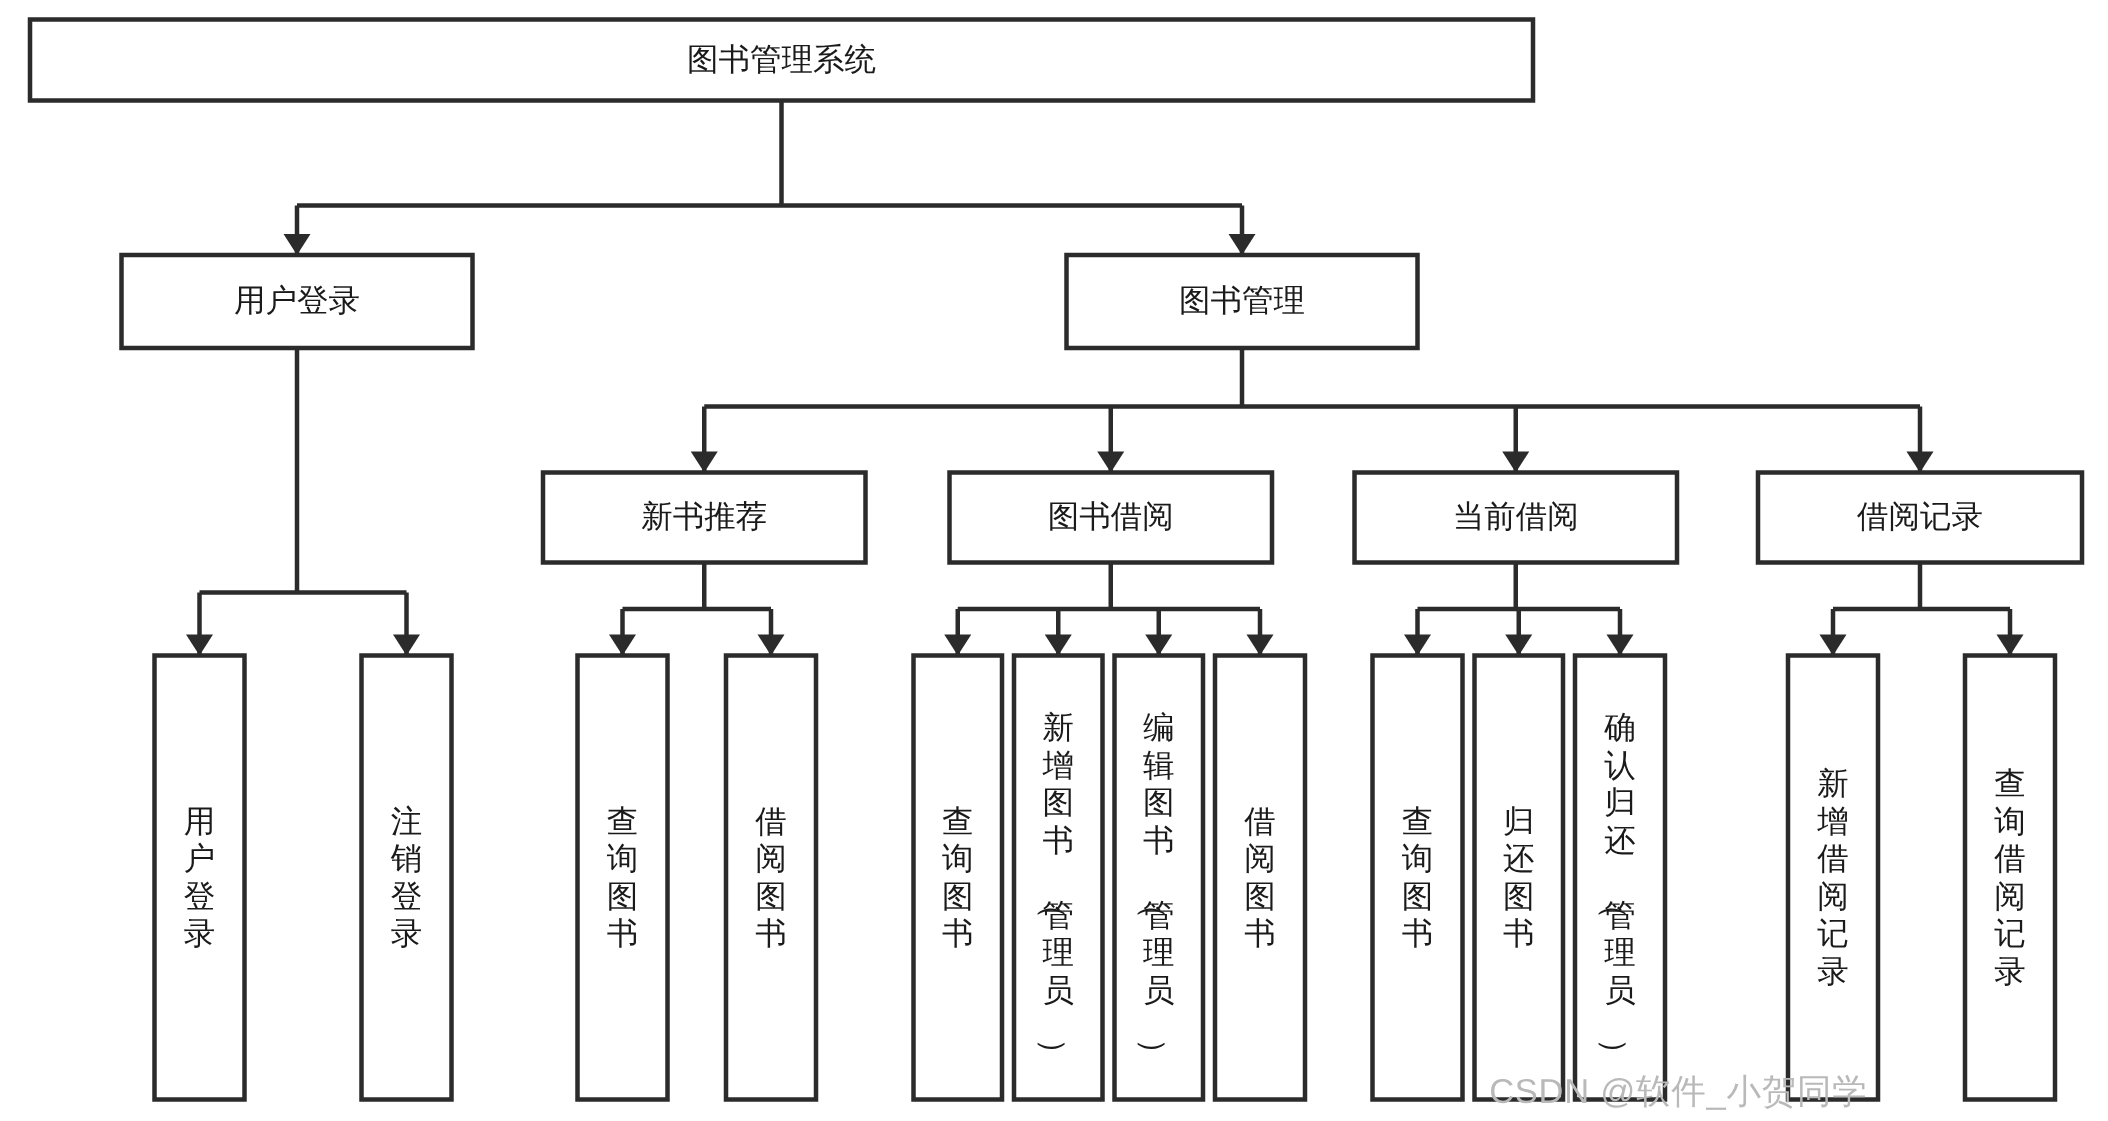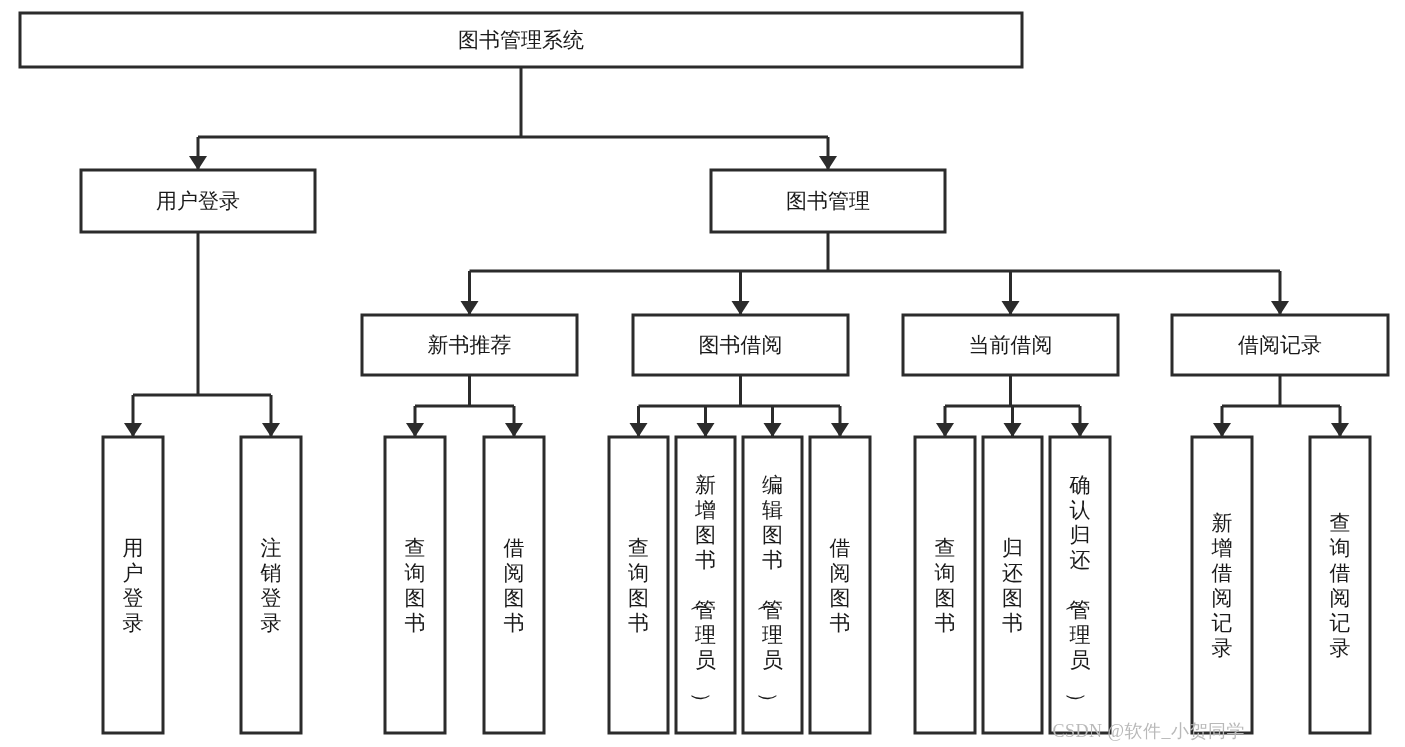--- a/index.html
+++ b/index.html
@@ -52,22 +52,22 @@
   .node-label-v {
     font-family: "Liberation Sans", "DejaVu Sans", sans-serif;
     font-size: 21px;
     fill: #1a1a1a;
     text-anchor: middle;
   }
   .watermark {
     position: absolute;
     right: 12px;
     bottom: 4px;
-    font-family: Liberation Serif, serif;
-    font-size: 18px;
+    font-family: Liberation Sans, sans-serif;
+    font-size: 23px;
     color: #b9b9b9;
     white-space: nowrap;
     letter-spacing: 0.5px;
     user-select: none;
   }
 </style>
 </head>
 <body>
 
 <div id="diagram-root">

